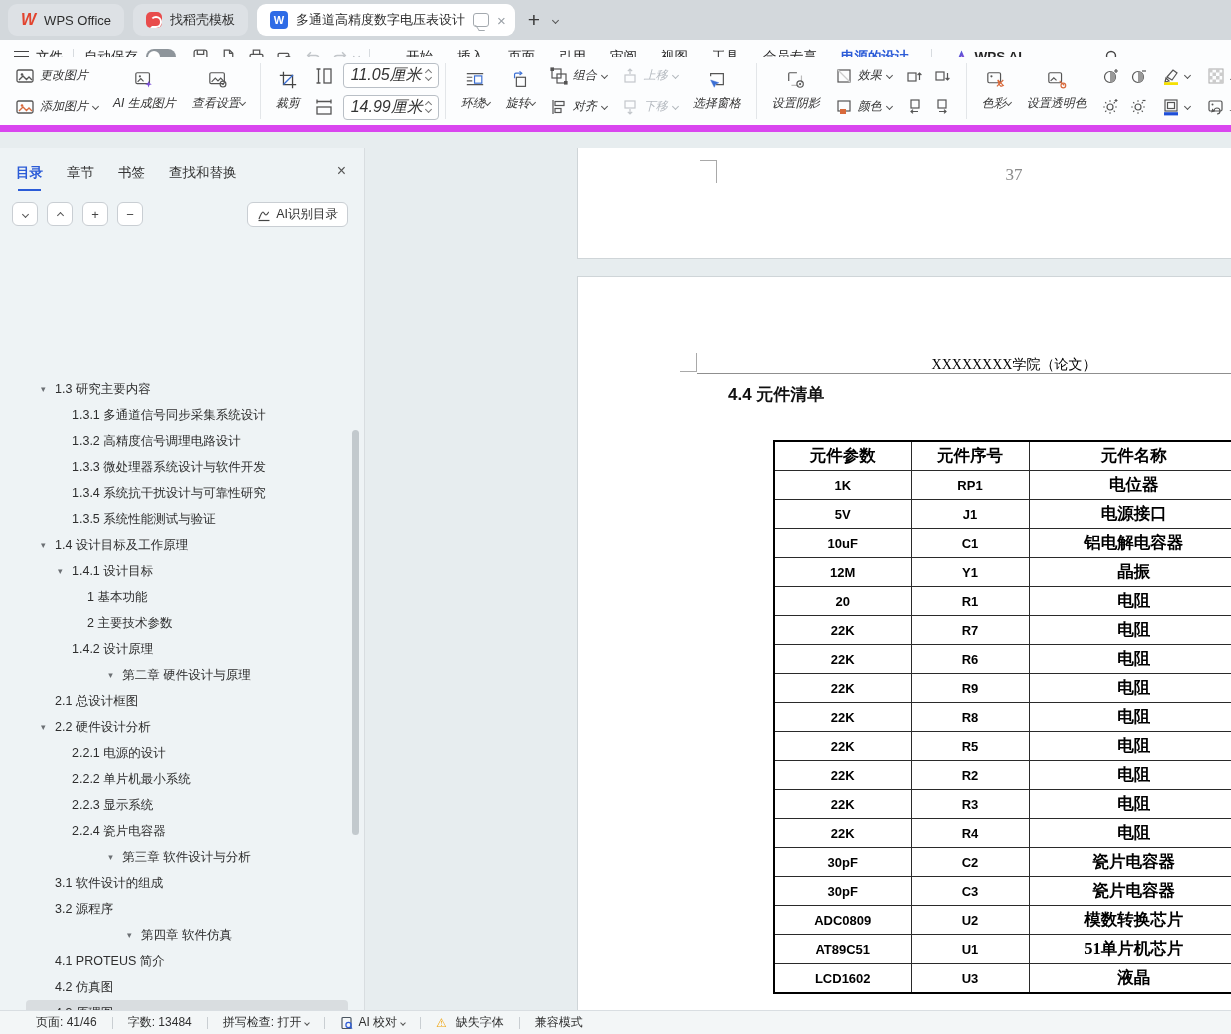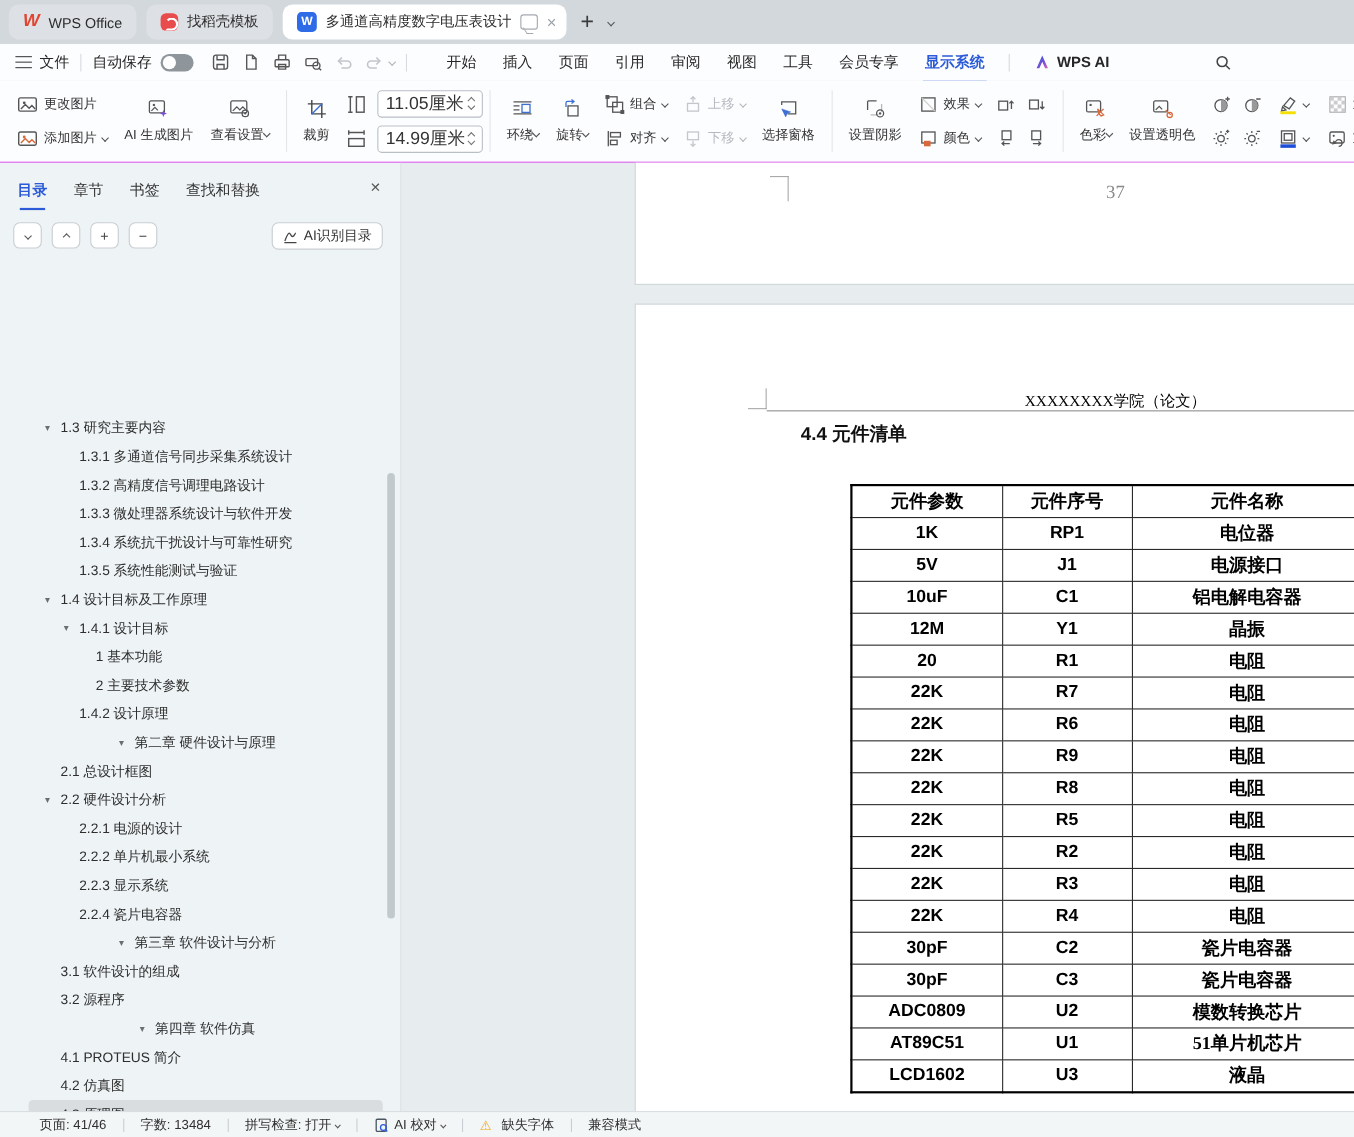--- a/index.html
+++ b/index.html
@@ -45,23 +45,23 @@
   .menus { display:flex; align-items:center; margin-left:14px; }
   .menu { padding:6px 12px; position:relative; cursor:default; }
   .menu.active { color:#2b5bd7; font-weight:bold; }
   .menu.active::after { content:""; position:absolute; left:10px; right:10px; bottom:-4px;
     border-bottom:3px solid #2b5bd7; }
   .wpsai { display:flex; align-items:center; gap:6px; padding:0 12px; font-weight:bold; }
   .searchbtn { position:absolute; left:1098px; top:4px; width:28px; height:26px;
     display:flex; align-items:center; justify-content:center; }
 
   
-  .toolbar { position:absolute; top:73px; left:0; right:0; height:75px; background:#fcfdfe;
-    border-bottom:1px solid #d946ef; display:flex; align-items:center; padding:0 8px;
-    font-size:12px; color:#333; overflow:hidden; white-space:nowrap; }
+  .toolbar { position:absolute; top:57px; left:0; right:0; height:75px; background:#fcfdfe;
+    border-bottom:7px solid #d946ef; display:flex; align-items:center; padding:0 8px;
+    font-size:12px; color:#333; overflow:hidden; white-space:nowrap;font-style:italic; }
   .tb-div { width:1px; height:56px; background:#e3e6e9; margin:0 7px; flex:0 0 auto;}
   .stack { display:flex; flex-direction:column; gap:7px; flex:0 0 auto; margin:0 3px;}
   .trow { display:flex; align-items:center; gap:5px; height:24px; padding:0 4px; cursor:default;}
   .bigbtn { display:flex; flex-direction:column; align-items:center; justify-content:center;
     gap:5px; padding:0 8px; height:64px; flex:0 0 auto; cursor:default;}
   .bigbtn svg, .trow svg { width:20px; height:20px; flex:0 0 auto;}
   .gicon svg { width:18px; height:18px; }
   .gray-t { color:#b5bac0; }
   .spin { width:96px; height:25px; border:1px solid #b9bfc6; border-radius:4px; background:#fff;
     display:flex; align-items:center; justify-content:space-between; padding:0 7px; font-size:16px;}
@@ -119,21 +119,21 @@
     font-family:"Liberation Serif", serif; font-size:14px; color:#000000; white-space:nowrap; }
   .hdrline { position:absolute; left:119px; right:0; top:96px; border-bottom:1px solid #8f8f8f; }
   .sechead { position:absolute; left:150px; top:106px; font-size:17px; font-weight:bold; color:#101010; }
   table.parts { position:absolute; left:195px; top:163px; border-collapse:collapse;
     border:2.5px solid #000; table-layout:fixed; }
   .parts td, .parts th { border:1px solid #2a2a2a; height:24.4px; text-align:center;
     font-weight:bold; color:#000; padding:3px 2px; overflow:hidden; white-space:nowrap;}
   .parts .c0 { width:137px; } .parts .c1 { width:118px; } .parts .c2 { width:210px; }
   .parts th { font-family:"Liberation Serif", serif; font-size:16.5px; }
   .parts td.cn { font-family:"Liberation Serif", serif; font-size:16.5px; }
-  .parts td.an { font-size:16px; }
+  .parts td.an { font-size:13px; }
 
   
   .statusbar { position:absolute; left:0; right:0; bottom:0; height:24px; background:#f3f6f7;
     border-top:1px solid #d9dee2; display:flex; align-items:center; font-size:12px; color:#2f2f2f;
     padding-left:36px; }
   .st-sep { width:1px; height:12px; background:#c9ced2; margin:0 15px; }
   .warn { color:#f0a30a; font-size:12px; margin-right:5px; }
   .st-item { display:flex; align-items:center; gap:4px; }
   .st-item svg { width:14px; height:14px; }
 </style>
@@ -210,21 +210,21 @@
     <nav class="menus">
 
     <span class="menu"><span>开始</span></span>
         <span class="menu"><span>插入</span></span>
         <span class="menu"><span>页面</span></span>
         <span class="menu"><span>引用</span></span>
         <span class="menu"><span>审阅</span></span>
         <span class="menu"><span>视图</span></span>
         <span class="menu"><span>工具</span></span>
         <span class="menu"><span>会员专享</span></span>
-        <span class="menu active"><span>显示系统</span></span>
+        <span class="menu active"><span>电源的设计</span></span>
       </nav>
     <span class="vsep"></span>
     <span class="wpsai">
       <svg viewBox="0 0 16 16" style="width:15px;height:15px">
         <defs>
             <linearGradient id="ai" x1="0" y1="0" x2="1" y2="1">
           <stop offset="0" stop-color="#2b5bd7"></stop>
               <stop offset="0.6" stop-color="#7b4fd6"></stop>
               <stop offset="1" stop-color="#e05fa8"></stop>
             </linearGradient>

